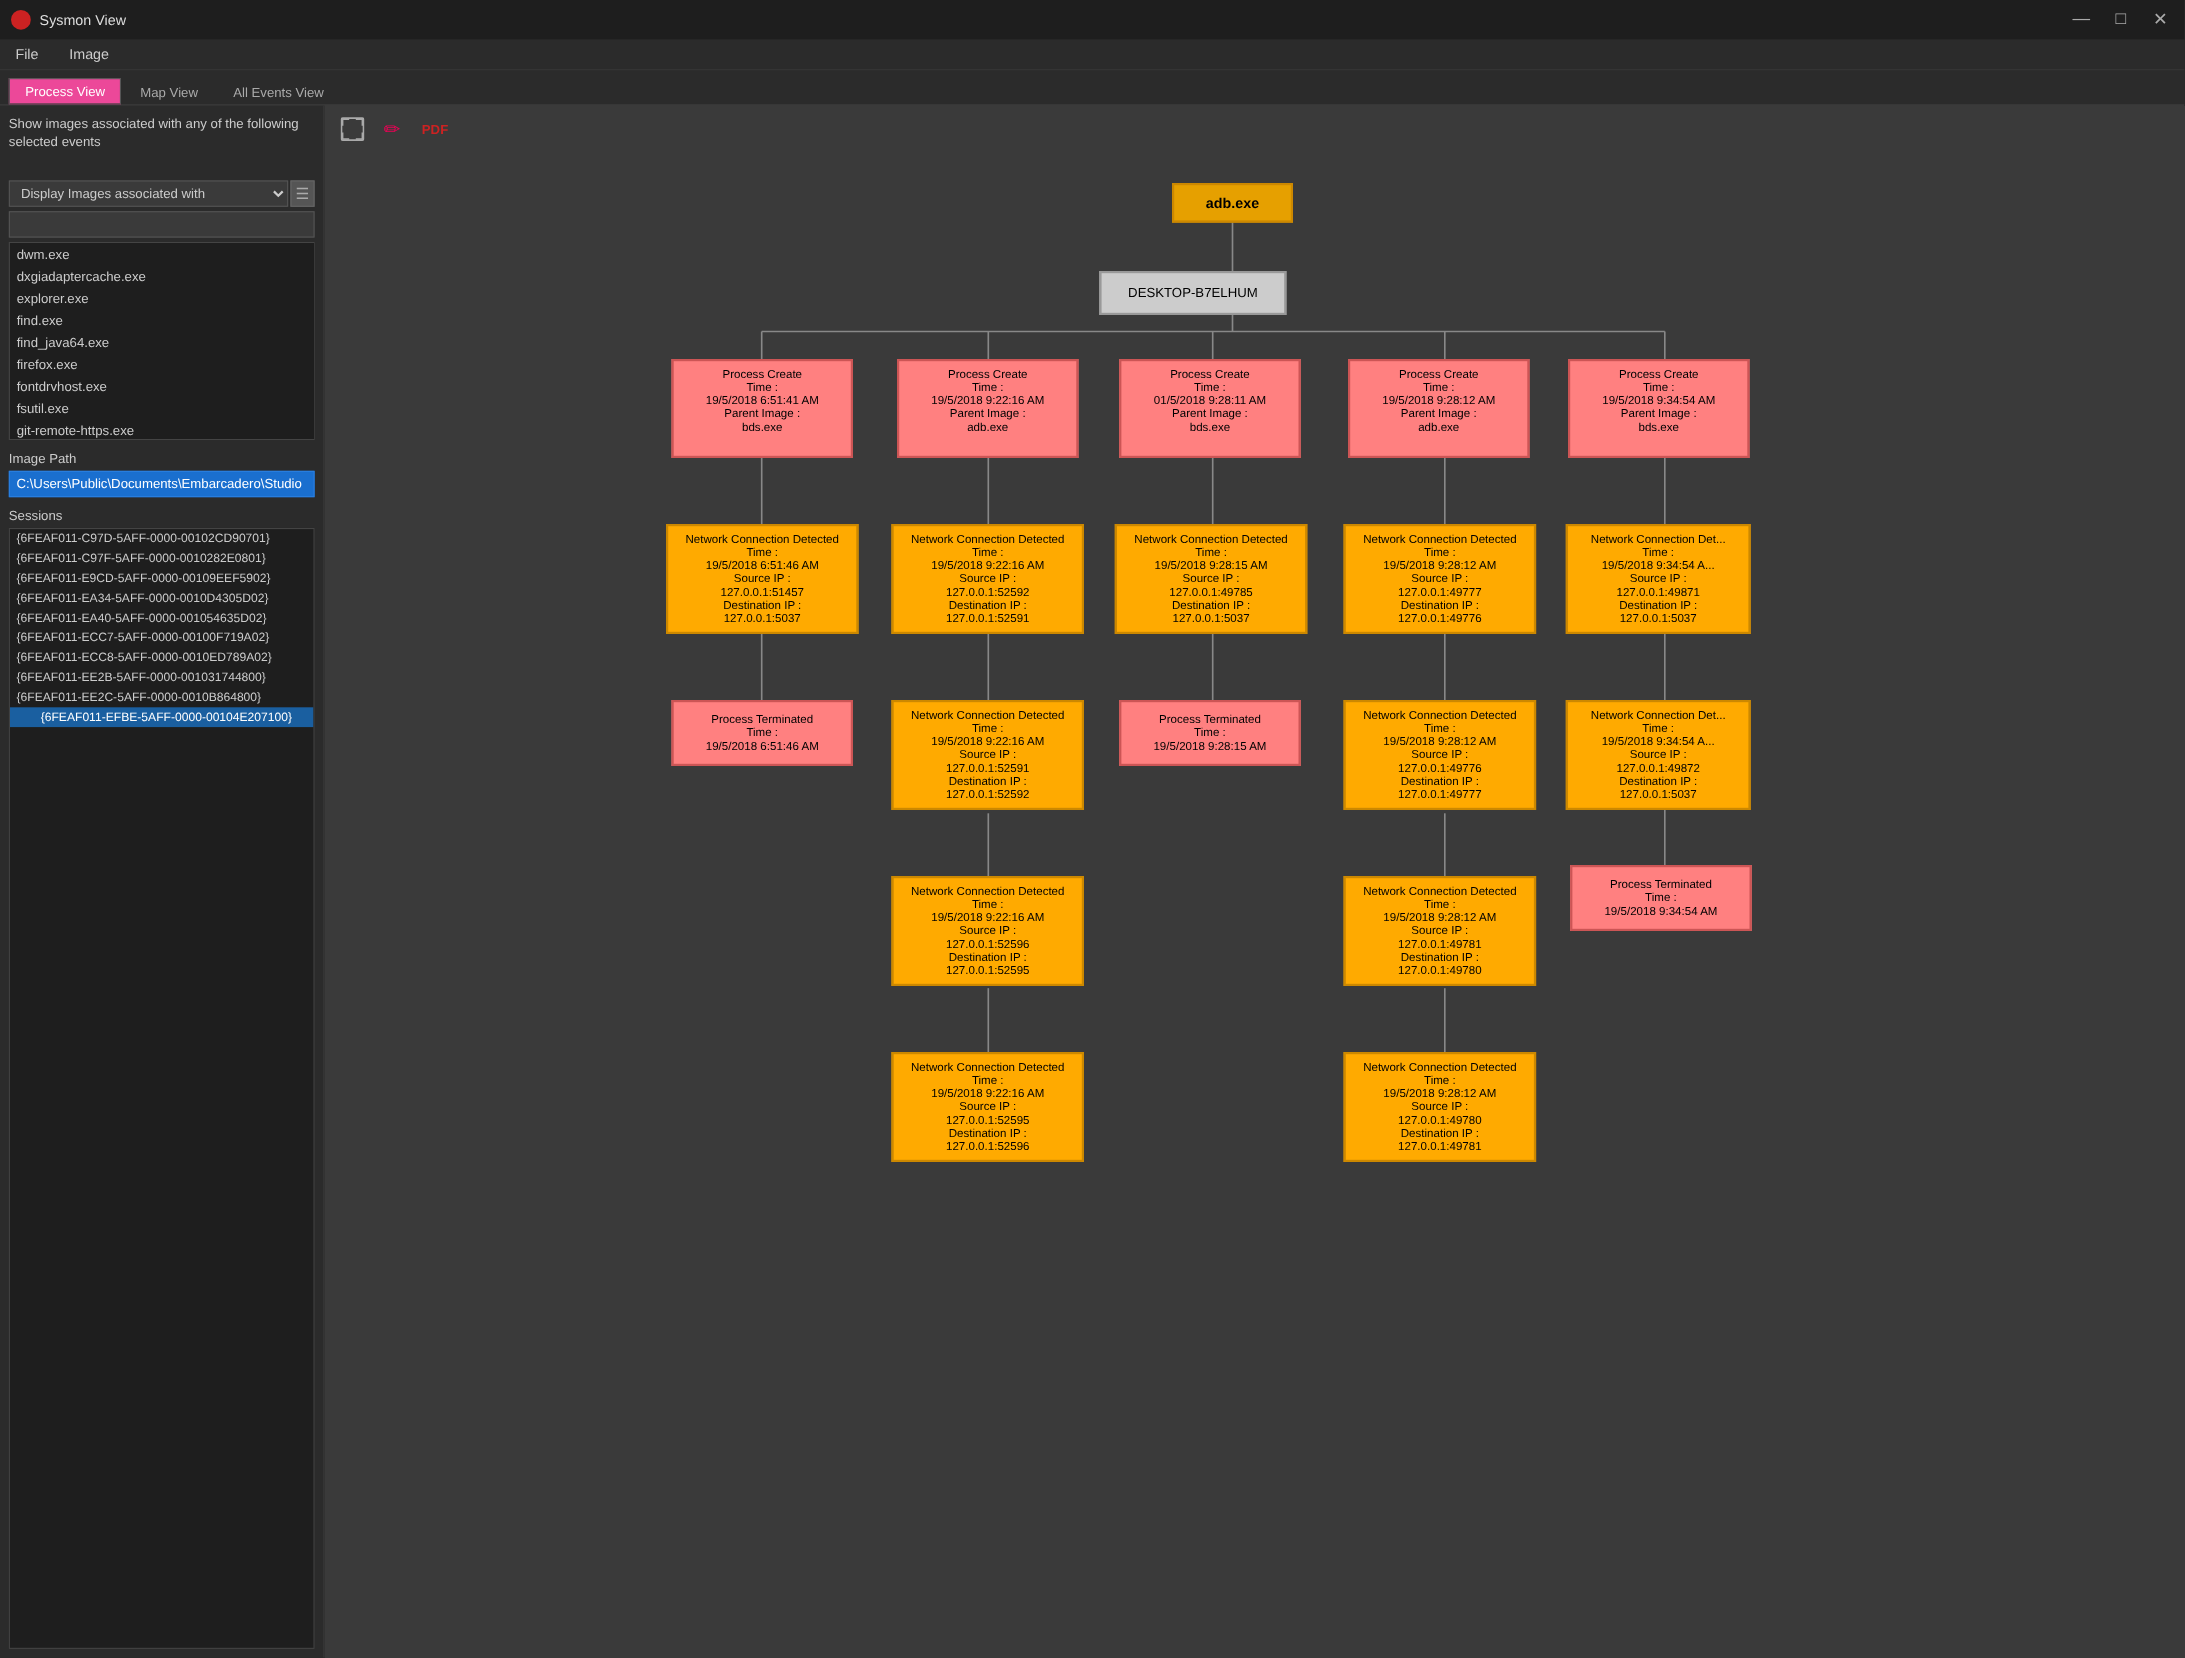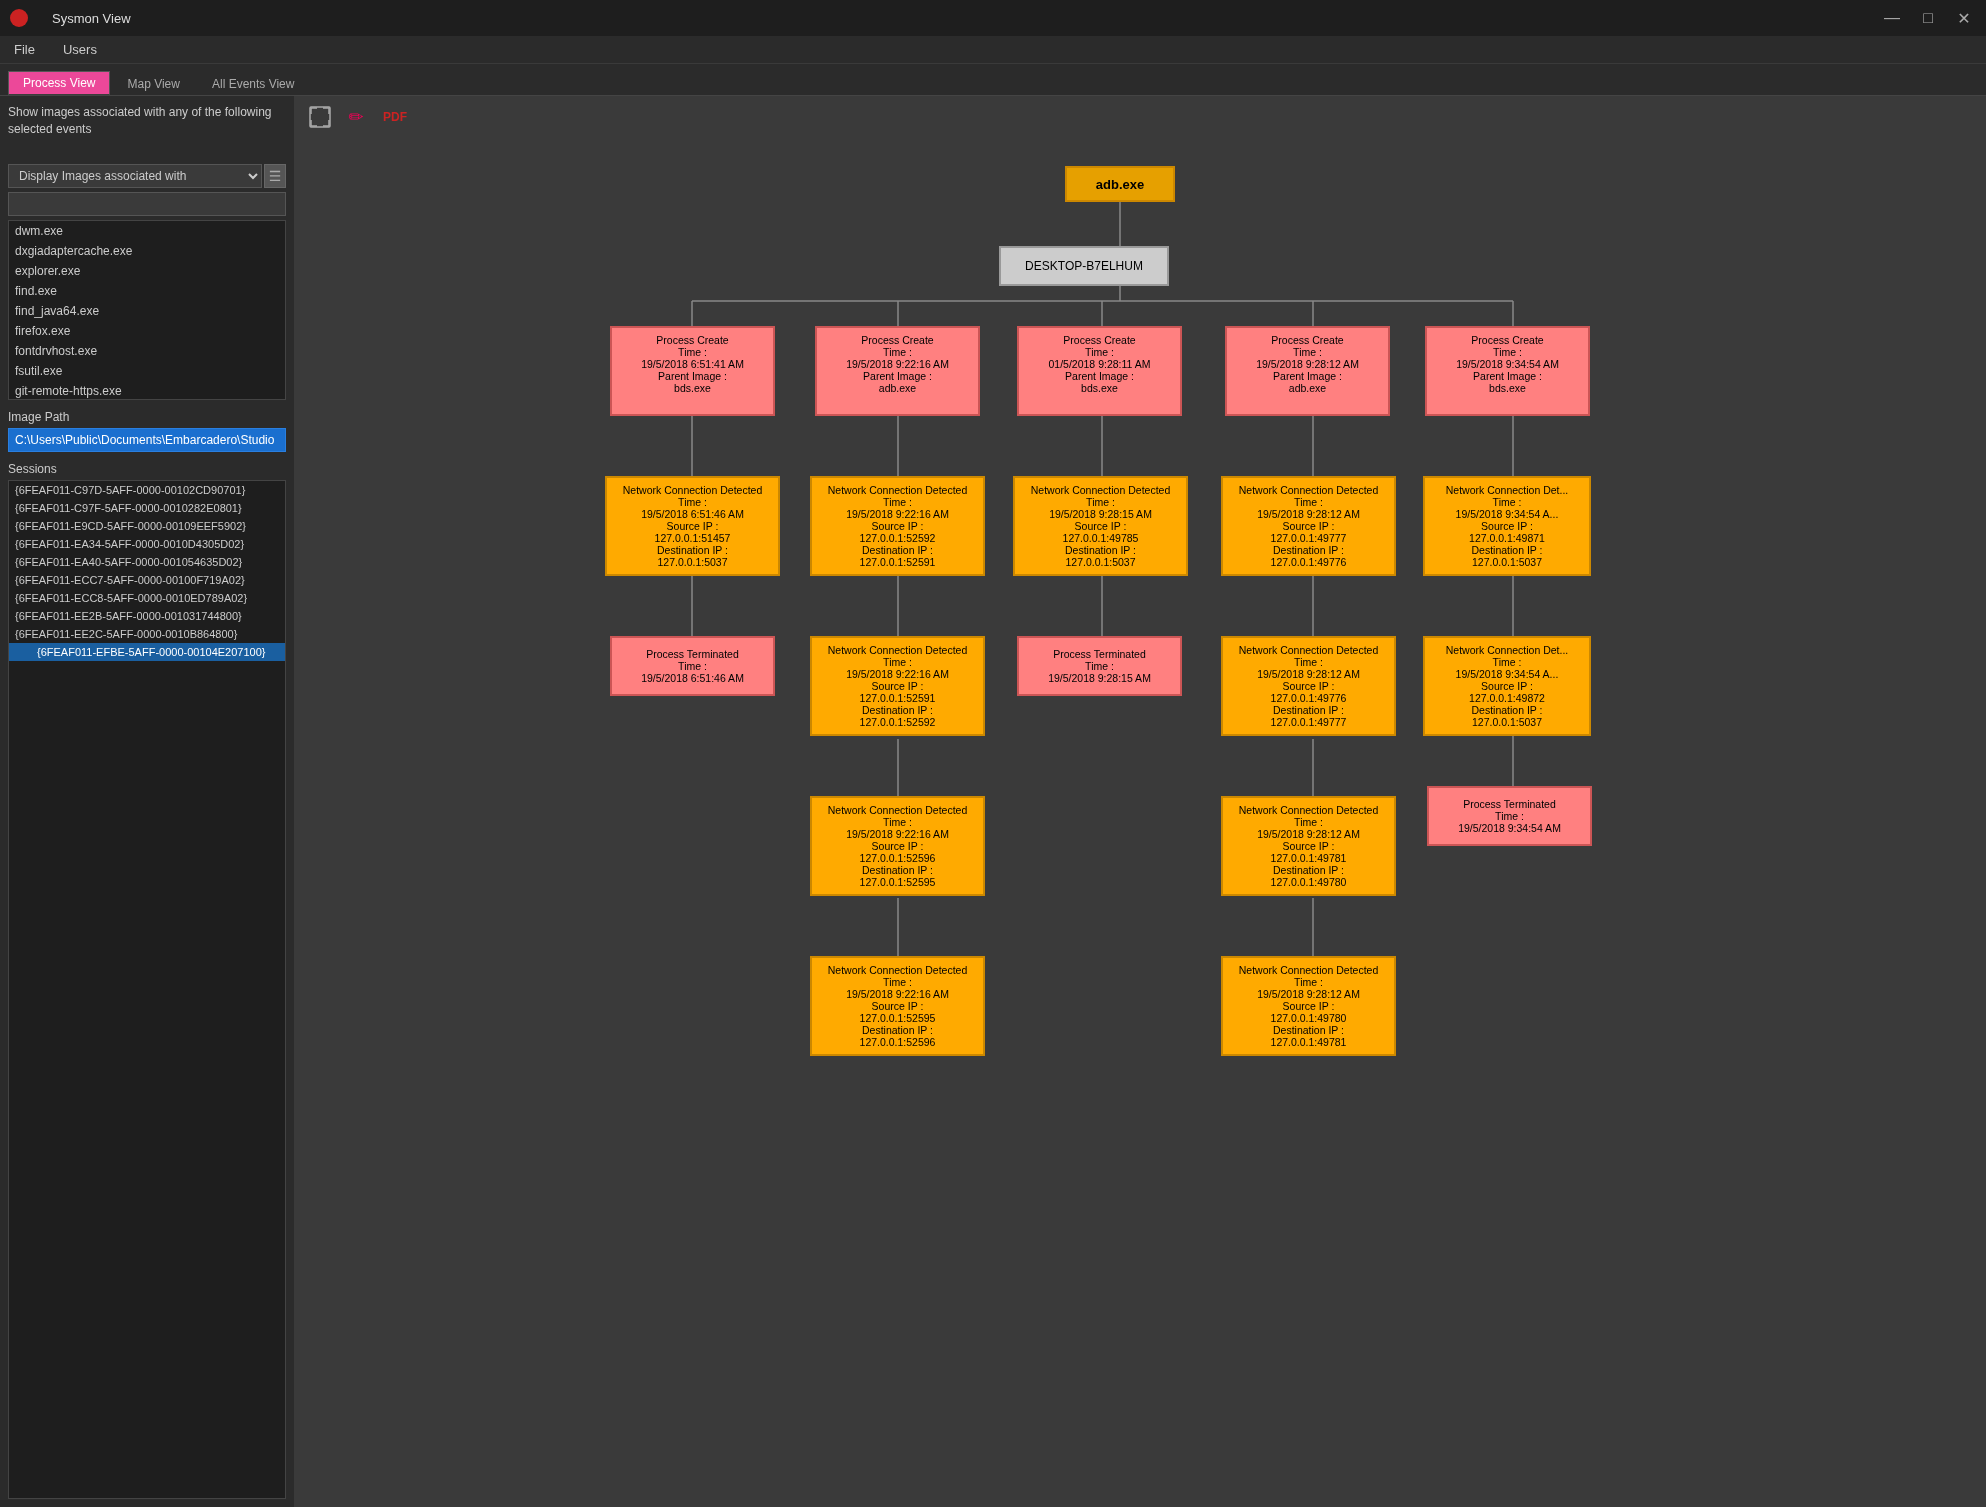--- a/index.html
+++ b/index.html
@@ -17,21 +17,21 @@
       background: #1e1e1e;
       height: 36px;
       display: flex;
       align-items: center;
       padding: 0 10px;
       justify-content: space-between;
     }
     .titlebar-left {
       display: flex;
       align-items: center;
-      gap: 24px;
+      gap: 8px;
     }
     .titlebar-icon {
       width: 18px;
       height: 18px;
       background: #cc2222;
       border-radius: 50%;
     }
     .titlebar-title {
       color: #ddd;
       font-size: 13px;
@@ -326,21 +326,21 @@
   </div>
   <div class="titlebar-controls">
     <span class="titlebar-btn">—</span>
     <span class="titlebar-btn">□</span>
     <span class="titlebar-btn">✕</span>
   </div>
 </div>
 
 <div class="menubar">
   <span class="menubar-item">File</span>
-  <span class="menubar-item">Users</span>
+  <span class="menubar-item">Image</span>
 </div>
 
 <div class="tabbar">
   <div class="tab active">Process View</div>
   <div class="tab">Map View</div>
   <div class="tab">All Events View</div>
 </div>
 
 <div class="main">
 

